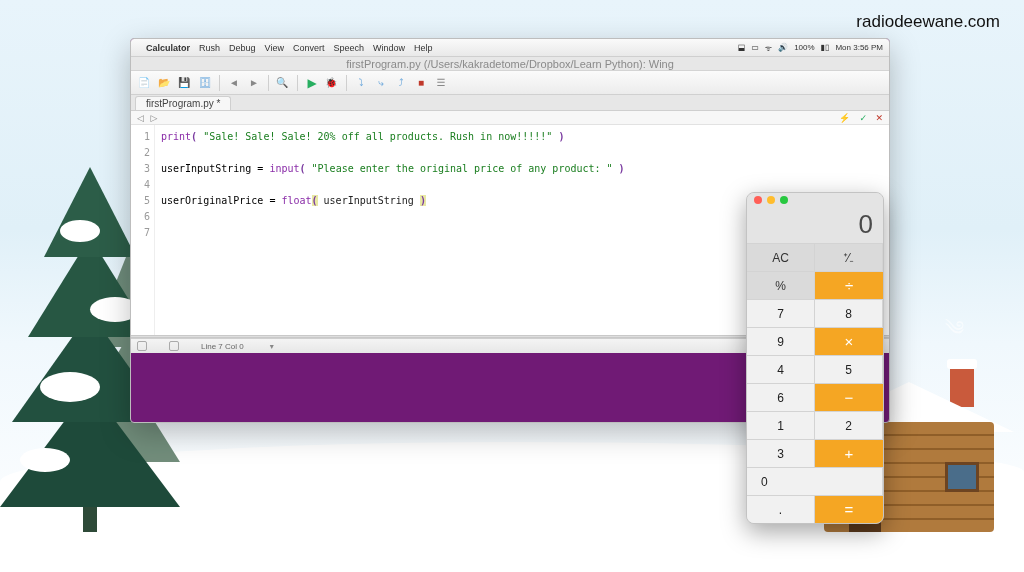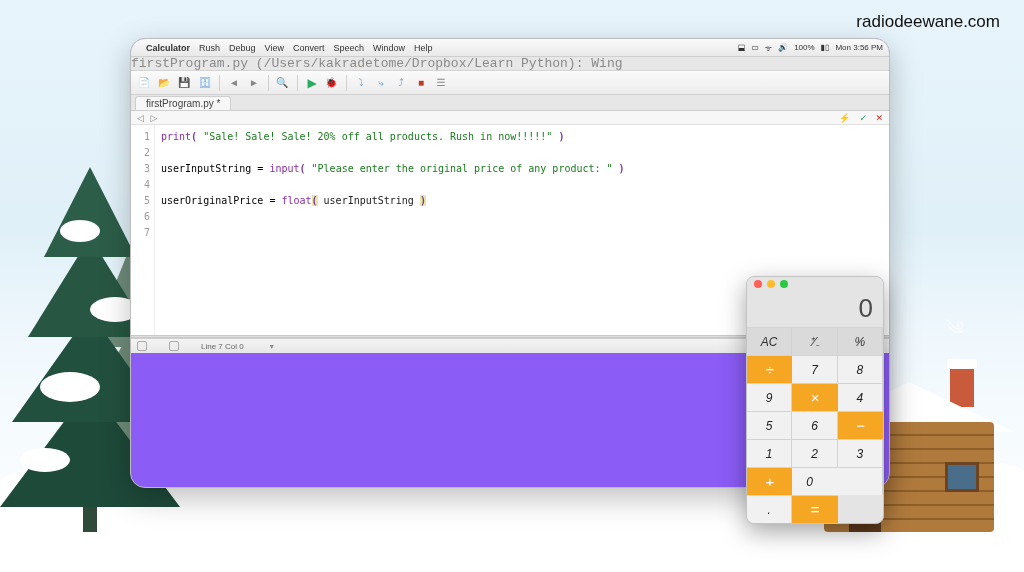--- a/index.html
+++ b/index.html
@@ -42,30 +42,30 @@
   .cabin .roofbase{position:absolute;bottom:100px;left:0;width:210px;height:50px;background:#fff;
     clip-path: polygon(0 100%,50% 0,100% 100%);}
   .cabin .chimney{position:absolute;bottom:125px;right:40px;width:24px;height:40px;background:#c95a3c;}
   .cabin .chimney::after{content:"";position:absolute;top:-8px;left:-3px;width:30px;height:10px;background:#fff;border-radius:3px;}
   .cabin .door{position:absolute;bottom:0;left:45px;width:32px;height:56px;background:#5c3a1d;border-radius:3px 3px 0 0;}
   .cabin .win{position:absolute;bottom:40px;right:35px;width:34px;height:30px;background:#4a6d8a;border:3px solid #6d4421;}
   .steam{position:absolute;color:#fff;opacity:.6;font-size:20px;right:50px;bottom:170px;}
   
   .watermark { position:absolute; top:12px; right:24px; font-size:17px; color:#111; z-index:50; font-family: Arial, sans-serif; }
   
-  .ide-window { position:absolute; top:38px; left:130px; width:760px; height:450px;
-    background:#8b5cf6; border:1px solid #bdbdbd; border-radius:15px; box-shadow:0 10px 30px rgba(0,0,0,.25);
+  .ide-window { position:absolute; top:38px; left:130px; width:760px; height:385px;
+    background:#701a75; border:1px solid #bdbdbd; border-radius:4px; box-shadow:0 10px 30px rgba(0,0,0,.25);
     display:flex; flex-direction:column; overflow:hidden; z-index:5;}
   .mac-menubar { height:18px; background:linear-gradient(#fafafa,#e9e9e9); border-bottom:1px solid #cfcfcf;
     display:flex; align-items:center; font-size:9px; color:#333; padding:0 6px; gap:9px;}
   .mac-menubar .apple{font-size:11px; color:#222;}
   .mac-menubar .app-name{font-weight:600;}
   .mac-menubar .spacer{flex:1;}
   .mac-menubar .status{display:flex;gap:6px;align-items:center;font-size:8px;color:#333;}
-  .titlebar{height:14px;background:#e7e7e7;border-bottom:1px solid #d4d4d4;display:flex;align-items:center;justify-content:flex-start;font-size:13px;color:#8a8a8a;font-family:Liberation Mono, monospace;}
+  .titlebar{height:14px;background:#e7e7e7;border-bottom:1px solid #d4d4d4;display:flex;align-items:center;justify-content:center;font-size:11px;color:#8a8a8a;}
   .toolbar{height:24px;background:linear-gradient(#fbfbfb,#ececec);border-bottom:1px solid #d0d0d0;display:flex;align-items:center;padding:0 6px;gap:4px;}
   .tb-ico{width:16px;height:16px;border-radius:3px;display:flex;align-items:center;justify-content:center;font-size:10px;}
   .tb-sep{width:1px;height:16px;background:#cfcfcf;margin:0 2px;}
   .filetabs{height:16px;display:flex;align-items:flex-end;padding-left:4px;background:#e7e7e7;border-bottom:1px solid #cfcfcf;}
   .filetab{font-size:10px;padding:1px 10px;background:#f7f7f7;border:1px solid #cfcfcf;border-bottom:none;border-radius:3px 3px 0 0;color:#444;}
   .editor-toolbar{height:14px;background:#f7f7f7;border-bottom:1px solid #e2e2e2;display:flex;align-items:center;padding:0 6px;font-size:9px;color:#888;justify-content:space-between;}
   .nav-arrows span{margin-right:4px;cursor:default;}
   .ed-right span{margin-left:6px;}
   .code-area{flex:0 0 210px;display:flex;background:#fff;font-family:Menlo,Consolas,monospace;font-size:10px;line-height:16px;}
   .gutter{width:24px;text-align:right;color:#9a9a9a;padding:4px 4px 0 0;background:#fff;border-right:1px solid #eee;}
@@ -85,21 +85,21 @@
   .statusbar{height:15px;background:linear-gradient(#f4f4f4,#e7e7e7);border-top:1px solid #cfcfcf;display:flex;align-items:center;font-size:8px;color:#666;padding:0 6px;gap:22px;}
   .sb-ico{width:10px;height:10px;border:1px solid #aaa;border-radius:2px;}
   
   .calc{position:absolute;right:140px;bottom:48px;width:138px;background:#e4e4e4;border-radius:8px;box-shadow:0 8px 25px rgba(0,0,0,.35);overflow:hidden;z-index:20;border:1px solid #c3c3c3;}
   .calc .traffic{height:14px;display:flex;align-items:center;gap:5px;padding-left:7px;background:#e4e4e4;}
   .dot{width:8px;height:8px;border-radius:50%;}
   .dot.r{background:#ff5f57;}
   .dot.y{background:#ffbd2e;}
   .dot.g{background:#28c840;}
   .calc .display{height:36px;background:#e4e4e4;color:#4a4a4a;font-size:26px;font-weight:300;text-align:right;padding:2px 10px 0 0;font-family:-apple-system,Helvetica,sans-serif;}
-  .calc .keys{display:grid;grid-template-columns:repeat(3,1fr);grid-auto-rows:28px;font-style:italic;}
+  .calc .keys{display:grid;grid-template-columns:repeat(2,1fr);grid-auto-rows:28px;}
   .key{display:flex;align-items:center;justify-content:center;font-size:12px;border-top:1px solid #d3d3d3;border-right:1px solid #d3d3d3;cursor:default;}
   .key.fn{background:#dadada;color:#333;}
   .key.num{background:#f1f1f1;color:#222;}
   .key.op{background:#f5a623;color:#fff;font-size:15px;border-right:none;}
   .key.zero{grid-column:span 2;justify-content:flex-start;padding-left:14px;}
 </style>
 </head>
 <body>
 
 <div class="scene">

